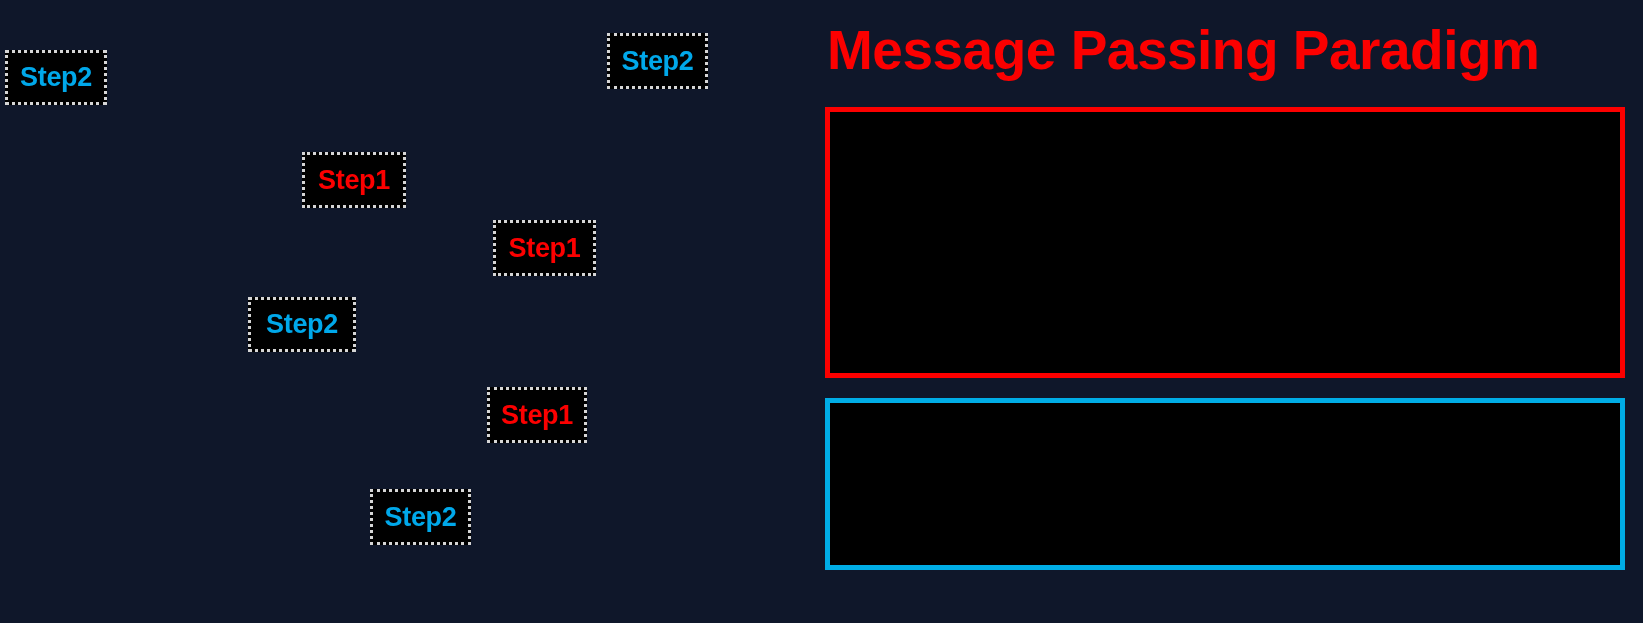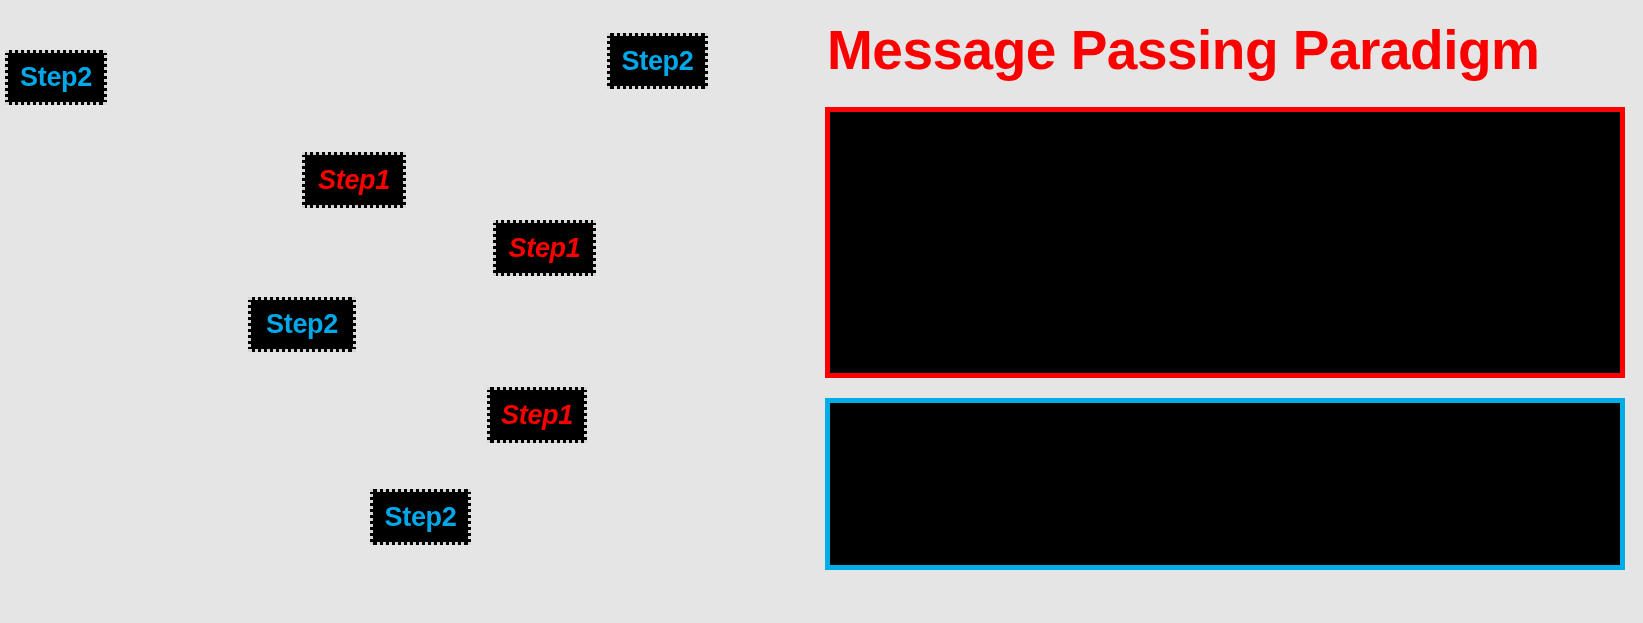--- a/index.html
+++ b/index.html
@@ -4,21 +4,21 @@
 <style>
   html, body {
     margin: 0;
     padding: 0;
     background: #000000;
   }
   #canvas {
     position: relative;
     width: 1643px;
     height: 623px;
-    background: #e5e5e5;
+    background: #0f172a;
     overflow: hidden;
     font-family: "Liberation Sans", sans-serif;
   }
 
   
   .step-chip {
     position: absolute;
     box-sizing: border-box;
     border: 3px dotted #d6d6d6;
     background: #000000;
@@ -27,21 +27,21 @@
     justify-content: center;
     line-height: 1;
   }
   .step-chip .step-label {
     font-family: "Liberation Sans", sans-serif;
     font-weight: bold;
     font-size: 27px;
     letter-spacing: -0.3px;
     white-space: nowrap;
   }
-  .step-chip.tone-step1 .step-label { color: #fc0000; font-style: italic; }
+  .step-chip.tone-step1 .step-label { color: #fc0000; }
   .step-chip.tone-step2 .step-label { color: #00a8ea; }
 
   
   #panel {
     position: absolute;
     left: 780px;
     top: 0;
     width: 863px;
     height: 623px;
   }

